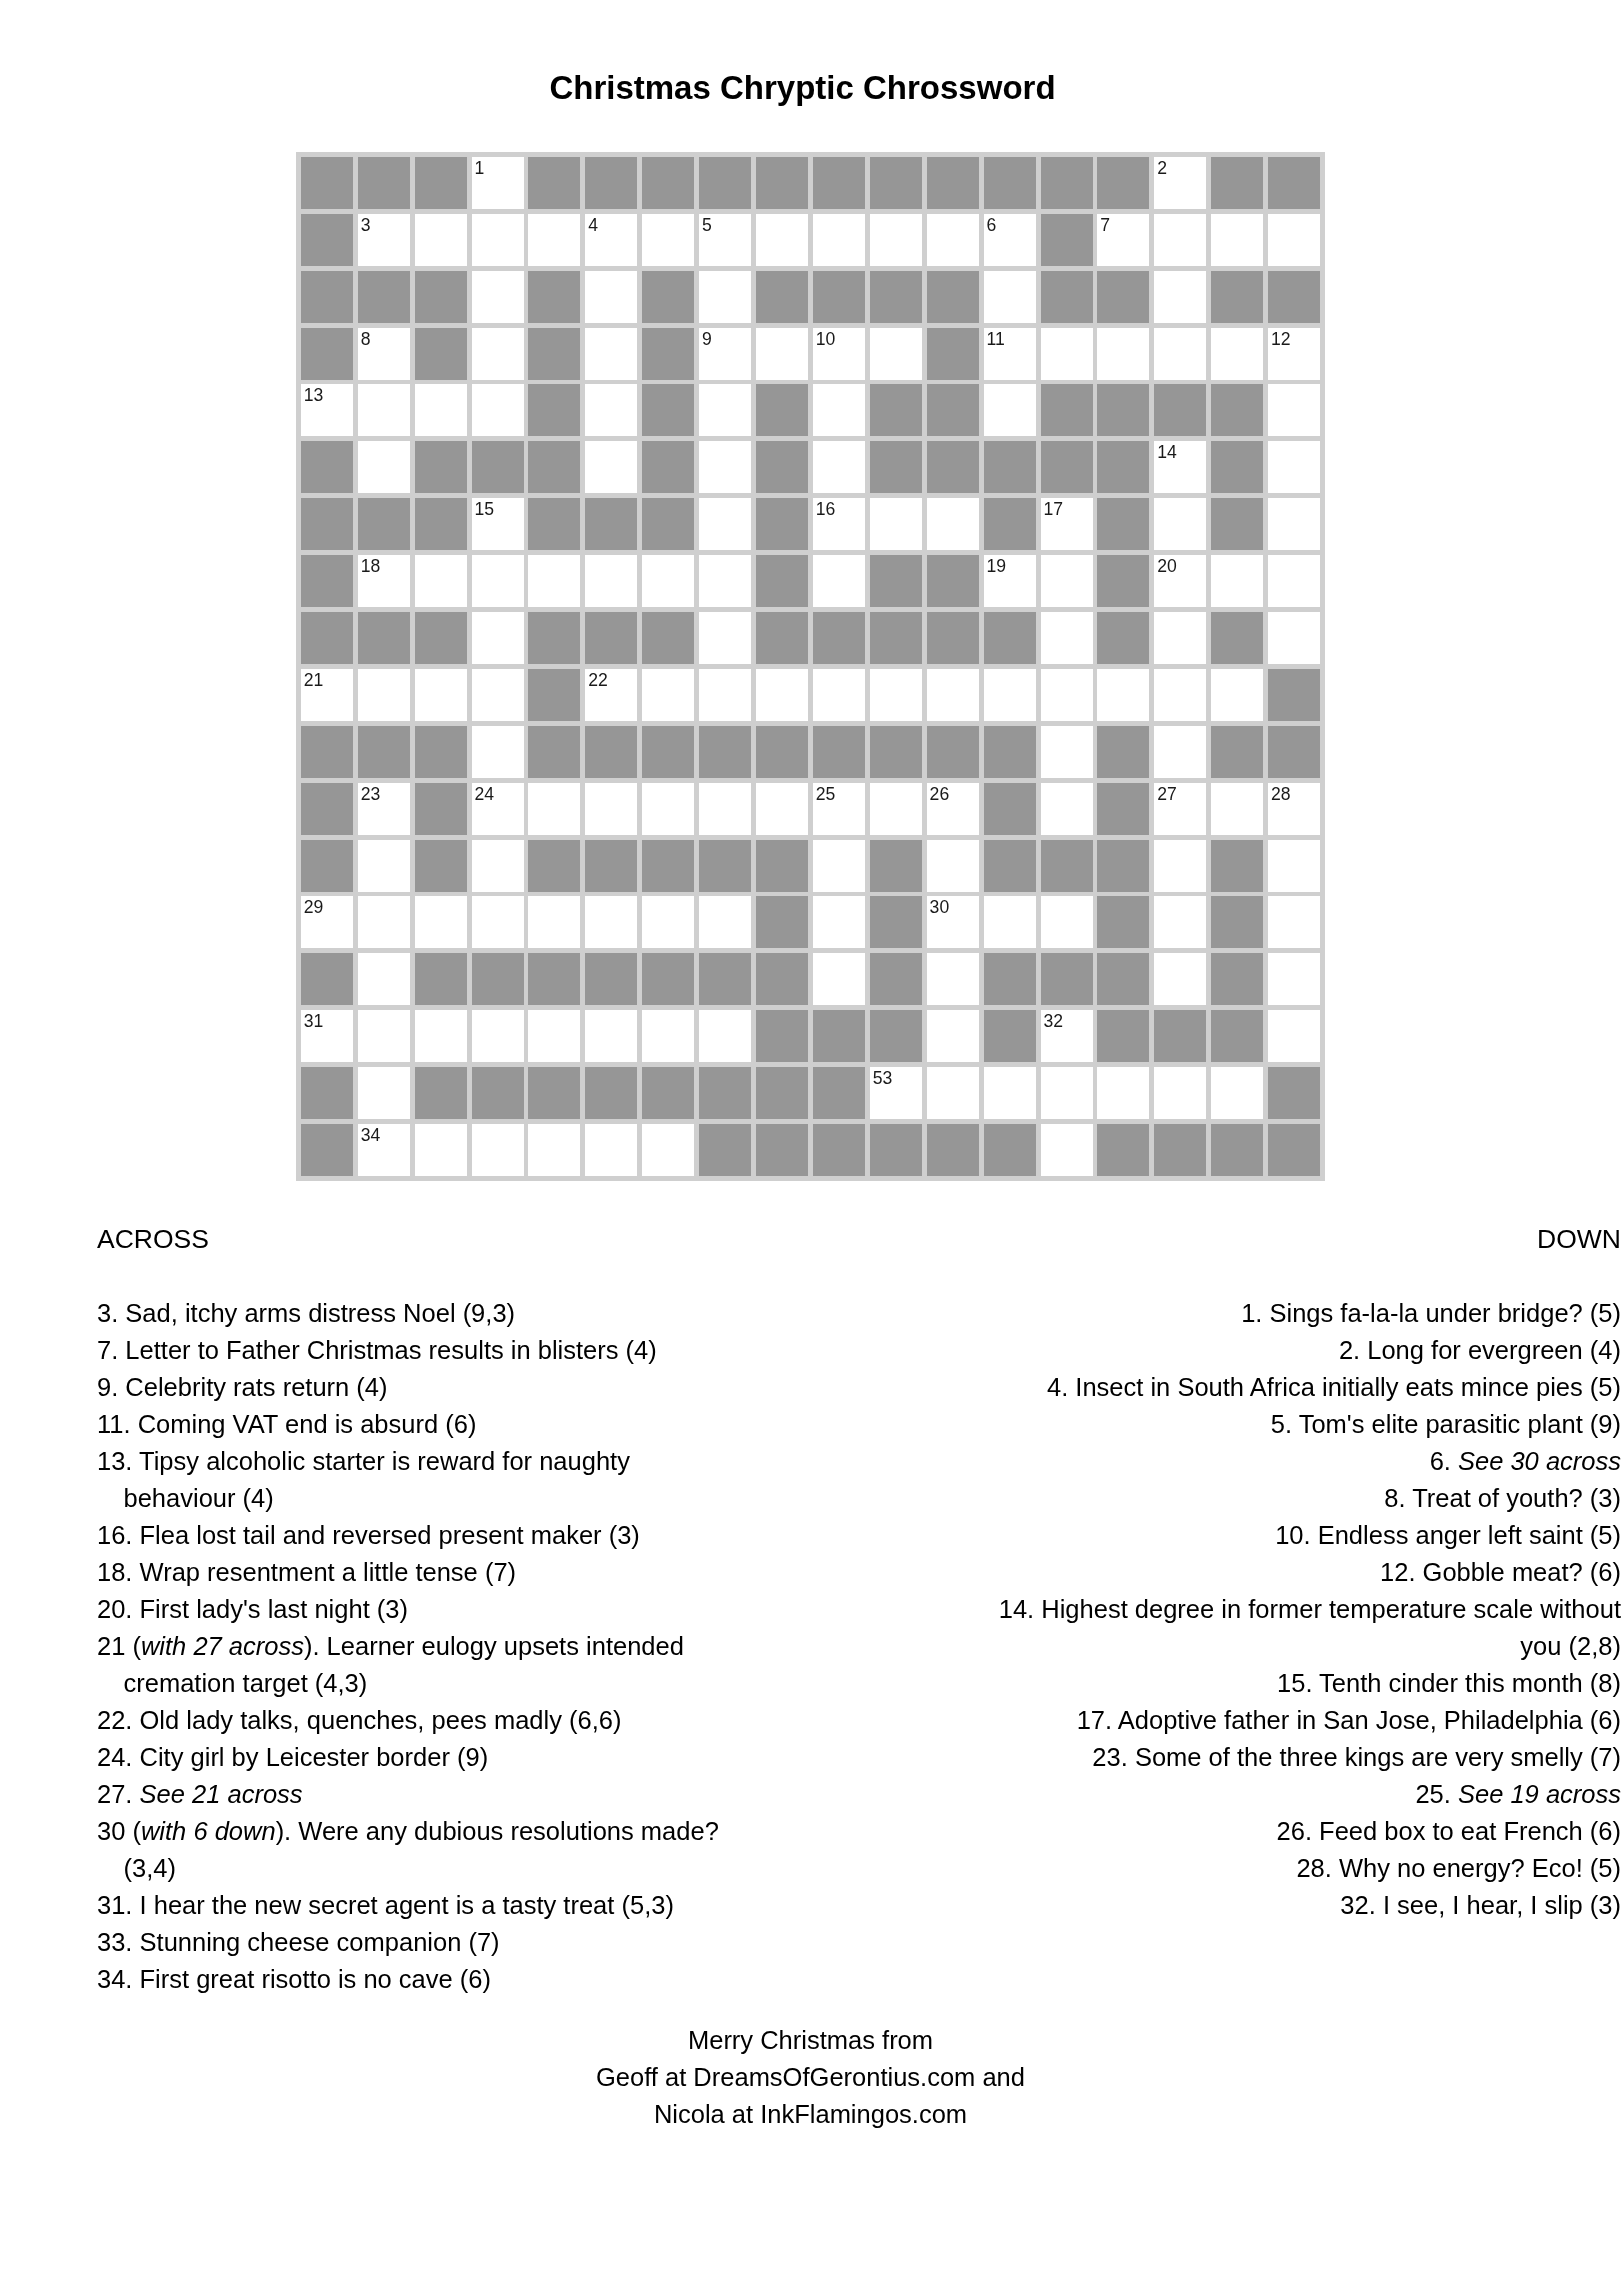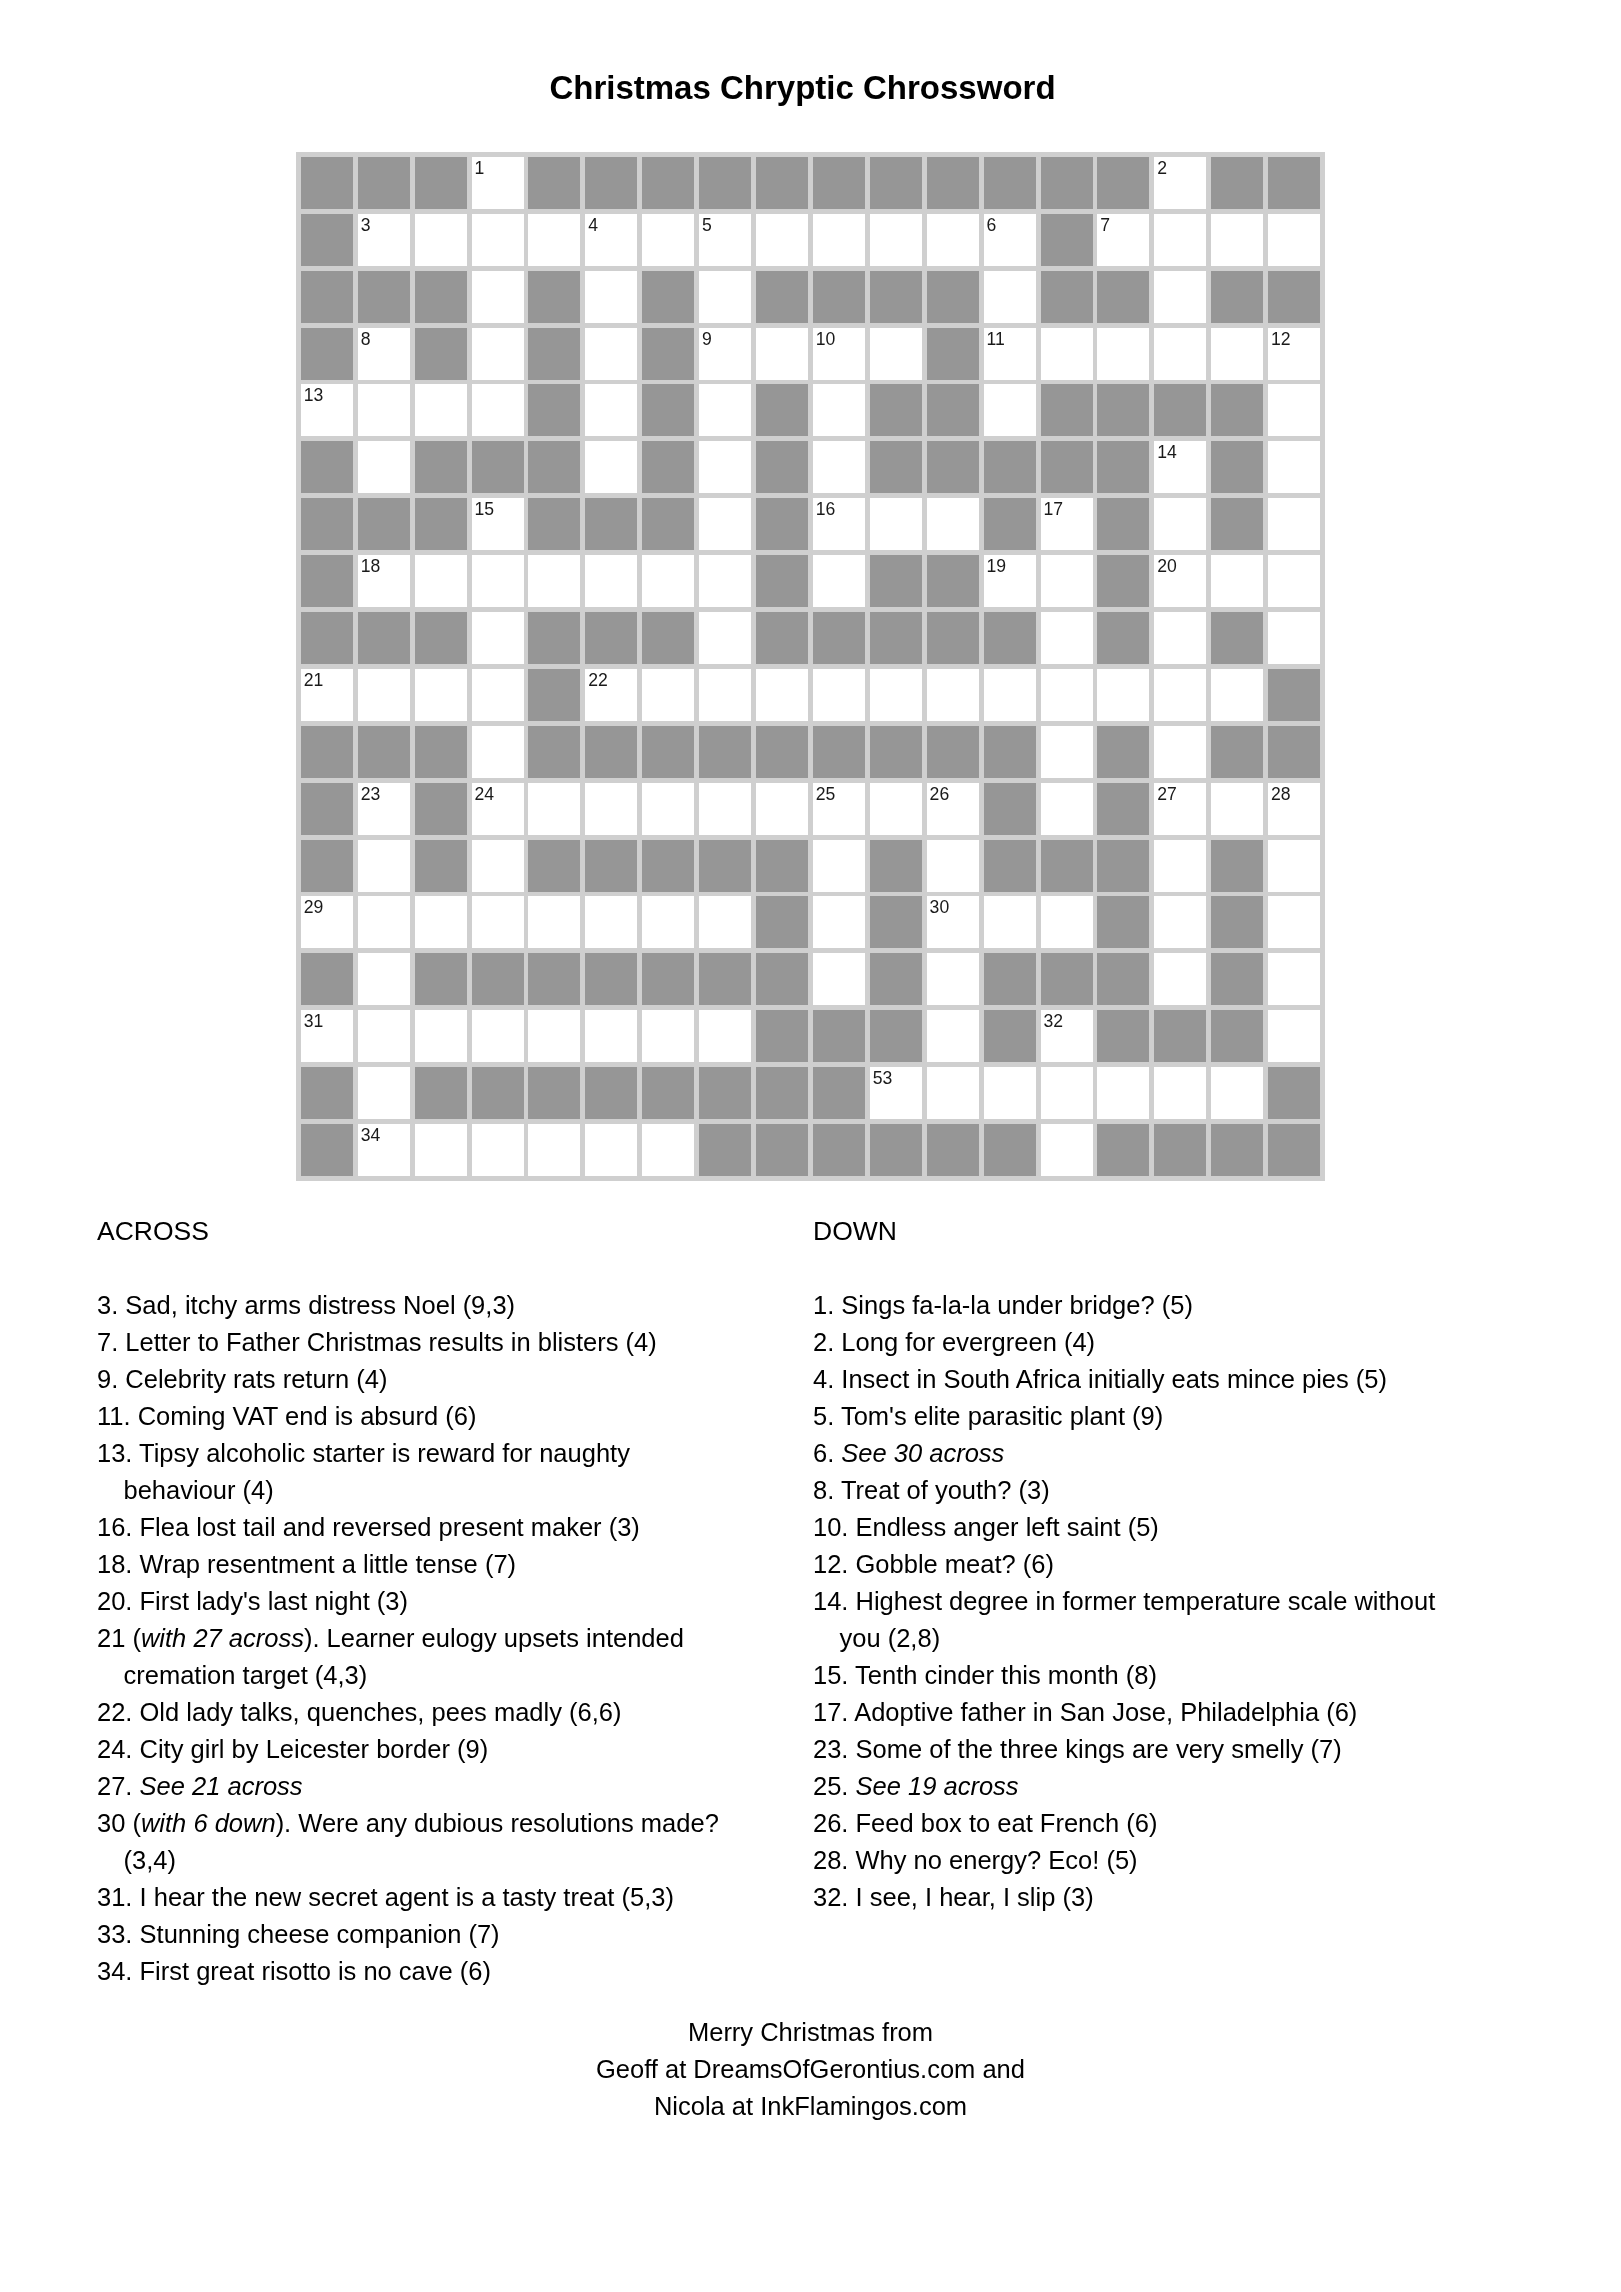--- a/index.html
+++ b/index.html
@@ -23,25 +23,25 @@
   }
   .cell{position:relative;}
   .cell.block{background:var(--block,#969696);}
   .cell.open{background:var(--cell,#ffffff);}
   .num{
     position:absolute;top:1px;left:2.9px;
     font-size:17.6px;line-height:20.6px;color:#1a1a1a;
   }
   .clues{
     display:flex;align-items:flex-start;
-    padding-left:97px;margin-top:32px;
+    padding-left:97px;margin-top:40px;
     font-size:25.5px;line-height:37px;
   }
   .col-across{width:716px;flex:0 0 auto;}
-  .col-down{flex:1 1 auto;}
+  .col-down{flex:1 1 auto;text-align:right;}
   .clue-header{font-size:26.5px;margin:0 0 37px 0;}
   .clue-line{white-space:nowrap;}
   .clue-line.cont{padding-left:26.5px;}
   .it{font-style:italic;}
   .footer{
     margin-top:24px;text-align:center;
     font-size:25.5px;line-height:37px;
   }
 </style>
 </head>

